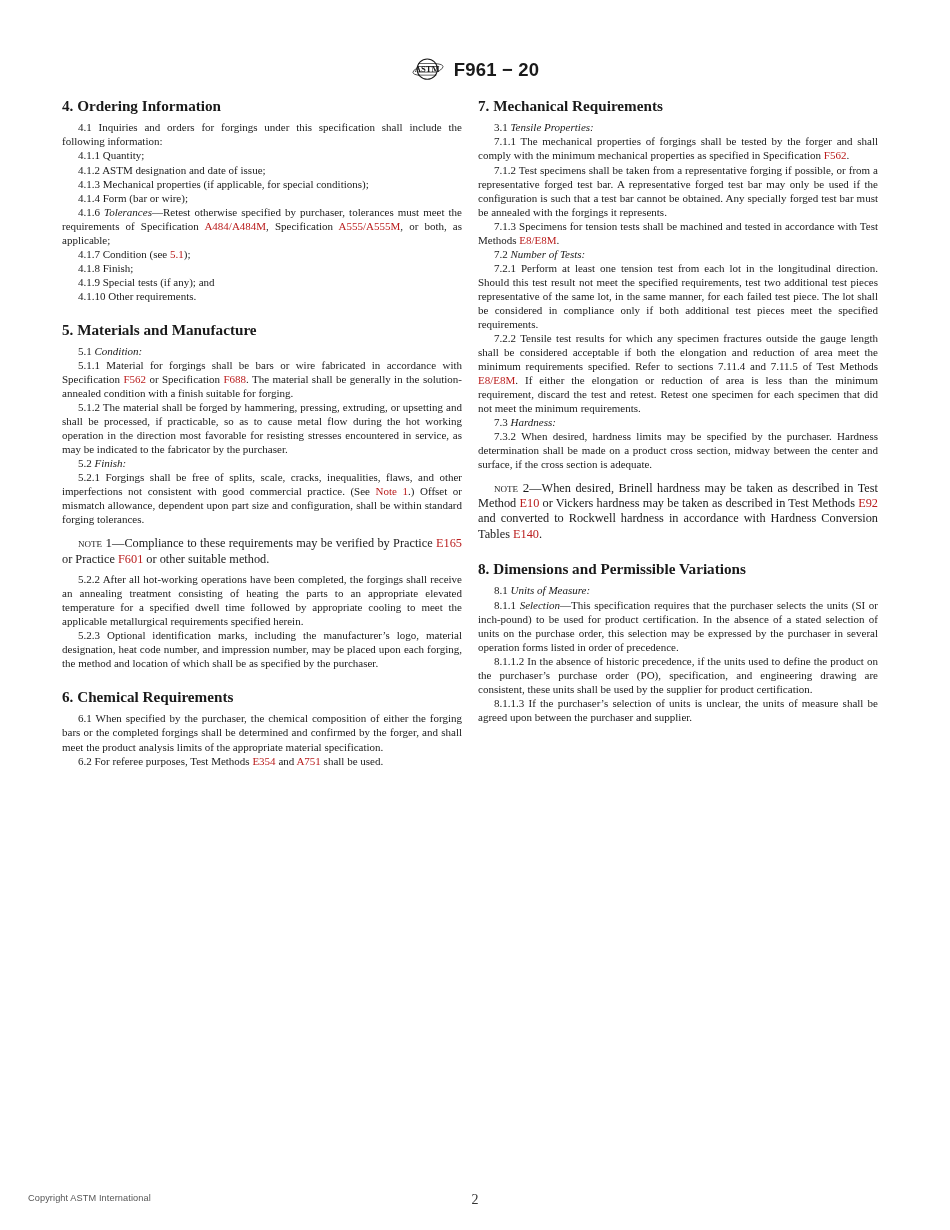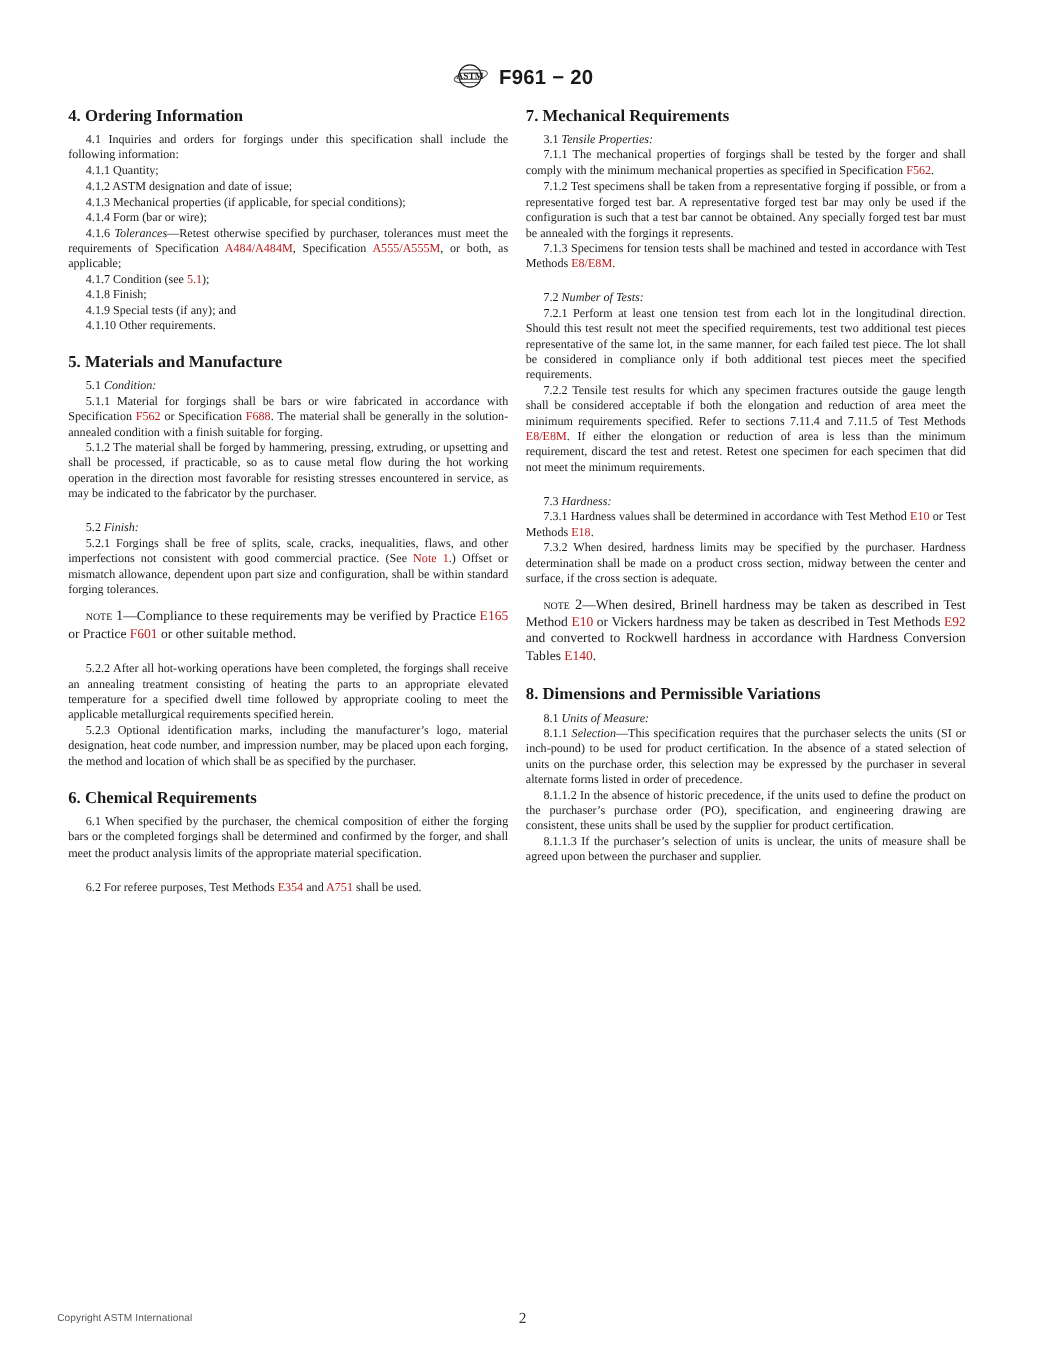--- a/index.html
+++ b/index.html
@@ -73,45 +73,45 @@
 
   p.para {
     margin: 0;
     padding: 0;
     font-size: 11px;
     line-height: 1.275;
     text-align: justify;
     text-indent: 16px;
     hyphens: manual;
   }
-  p.para.gap { margin-top: 17px; }
+  p.para.gap { margin-top: 0; }
 
   p.note {
-    margin: 9px 0 16px 0;
+    margin: 9px 0 5px 0;
     padding: 0;
     font-size: 12.3px;
     line-height: 1.245;
     text-align: justify;
     text-indent: 16px;
     font-family: Liberation Serif, serif;
   }
   .note-label {
     font-variant: small-caps;
     text-transform: lowercase;
     font-size: 13.1px;
   }
   .note-label::first-letter { font-size: 12.3px; }
 
   i, .ital { font-style: italic; }
   .lnk { color: #b91c1c; }
 
   
   .footer-copy {
     position: absolute;
-    left: 52px;
+    left: 28px;
     bottom: 27px;
     font-size: 9.2px;
     font-family: "Liberation Sans", sans-serif;
     color: #555;
     letter-spacing: 0.1px;
   }
   .footer-page {
     position: absolute;
     left: 0;
     width: 950px;
@@ -201,31 +201,30 @@
       <p class="para"><span>7.1.3 Specimens for tension tests shall be machined and tested in accordance with Test Methods </span><a class="lnk">E8/E8M</a><span>.</span></p>
 
       <p class="para gap"><span>7.2 </span><i>Number of Tests:</i></p>
 
       <p class="para">7.2.1 Perform at least one tension test from each lot in the longitudinal direction. Should this test result not meet the specified requirements, test two additional test pieces representative of the same lot, in the same manner, for each failed test piece. The lot shall be considered in compliance only if both additional test pieces meet the specified requirements.</p>
 
       <p class="para"><span>7.2.2 Tensile test results for which any specimen fractures outside the gauge length shall be considered acceptable if both the elongation and reduction of area meet the minimum requirements specified. Refer to sections 7.11.4 and 7.11.5 of Test Methods </span><a class="lnk">E8/E8M</a><span>. If either the elongation or reduction of area is less than the minimum requirement, discard the test and retest. Retest one specimen for each specimen that did not meet the minimum requirements.</span></p>
 
       <p class="para gap"><span>7.3 </span><i>Hardness:</i></p>
 
-      <p class="para"><span>7.3.1 Hardness values shall be determined in accordance with Test Method </span><a class="lnk">E10</a><span> or Test Methods </span><a class="lnk">E18</a><span>.</span></p>
 
       <p class="para">7.3.2  When desired, hardness limits may be specified by the purchaser. Hardness determination shall be made on a product cross section, midway between the center and surface, if the cross section is adequate.</p>
 
       <p class="note"><span class="note-label">Note 2</span><span>—When desired, Brinell hardness may be taken as described in Test Method </span><a class="lnk">E10</a><span> or Vickers hardness may be taken as described in Test Methods </span><a class="lnk">E92</a><span> and converted to Rockwell hardness in accordance with Hardness Conversion Tables </span><a class="lnk">E140</a><span>.</span></p>
 
       <h2 class="sec-head spaced-top">8.  Dimensions and Permissible Variations</h2>
 
       <p class="para"><span>8.1 </span><i>Units of Measure:</i></p>
 
-      <p class="para"><span>8.1.1 </span><i>Selection</i><span>—This specification requires that the purchaser selects the units (SI or inch-pound) to be used for product certification. In the absence of a stated selection of units on the purchase order, this selection may be expressed by the purchaser in several alternate forms listed in order of precedence.</span></p>
+      <p class="para"><span>8.1.1 </span><i>Selection</i><span>—This specification requires that the purchaser selects the units (SI or inch-pound) to be used for product certification. In the absence of a stated selection of units on the purchase order, this selection may be expressed by the purchaser in several operation forms listed in order of precedence.</span></p>
 
       <p class="para">8.1.1.2  In the absence of historic precedence, if the units used to define the product on the purchaser’s purchase order (PO), specification, and engineering drawing are consistent, these units shall be used by the supplier for product certification.</p>
       <p class="para">8.1.1.3  If the purchaser’s selection of units is unclear, the units of measure shall be agreed upon between the purchaser and supplier.</p>
 
     </div>
   </div>
 
   <div class="footer-copy">Copyright ASTM International</div>
   <div class="footer-page">2</div>
 

